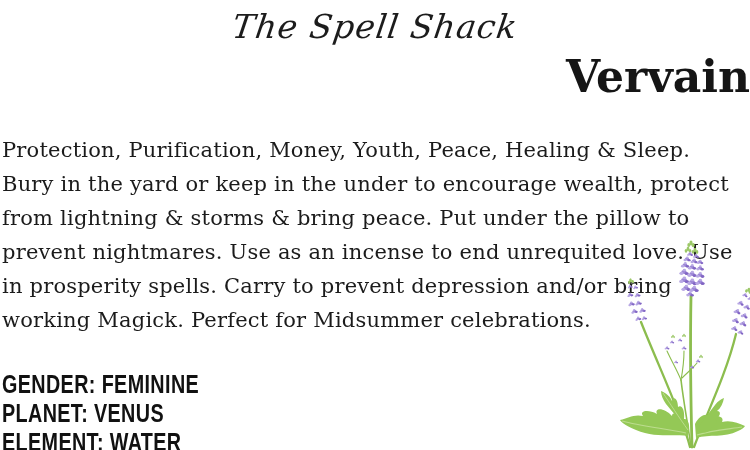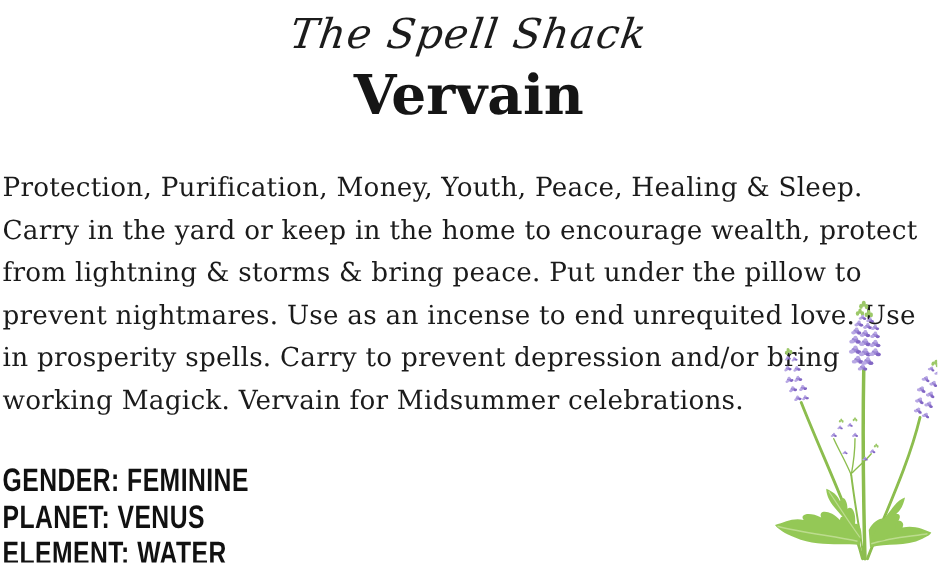--- a/index.html
+++ b/index.html
@@ -29,21 +29,21 @@
     font-style:italic;
     font-size:33px;
     letter-spacing:1px;
     transform:skewX(-8deg);
     margin-top:5px;
     height:44px;
     line-height:44px;
     color:#1c1c1c;
   }
   .title{
-    text-align:center;
+    text-align:right;
     font-family:"DejaVu Serif", serif;
     font-weight:bold;
     font-size:44px;
     line-height:52px;
     margin-top:2px;
     color:#151515;
   }
   .body-text{
     position:absolute;
     left:2px;
@@ -86,25 +86,25 @@
 <body>
 
 <div class="card">
 
   <div class="brand">The Spell Shack</div>
 
   <h1 class="title">Vervain</h1>
 
   <div class="body-text">
     <div class="body-line">Protection, Purification, Money, Youth, Peace, Healing &amp; Sleep.</div>
-    <div class="body-line">Carry in the yard or keep in the home to encourage wealth, protect</div>
+    <div class="body-line">Bury in the yard or keep in the under to encourage wealth, protect</div>
     <div class="body-line">from lightning &amp; storms &amp; bring peace. Put under the pillow to</div>
     <div class="body-line">prevent nightmares. Use as an incense to end unrequited love. Use</div>
     <div class="body-line">in prosperity spells. Carry to prevent depression and/or bring</div>
-    <div class="body-line">working Magick. Vervain for Midsummer celebrations.</div>
+    <div class="body-line">working Magick. Perfect for Midsummer celebrations.</div>
   </div>
 
   <div class="attrs">
     <div class="attr-line">GENDER: FEMININE</div>
     <div class="attr-line">PLANET: VENUS</div>
     <div class="attr-line">ELEMENT: WATER</div>
   </div>
 
   <svg class="plant" viewBox="0 0 140 220" xmlns="http://www.w3.org/2000/svg" aria-hidden="true">
     <defs>

